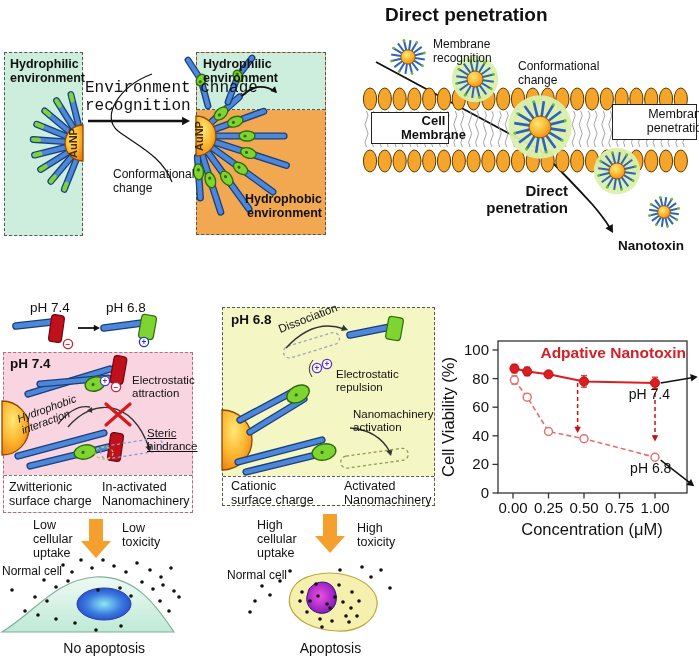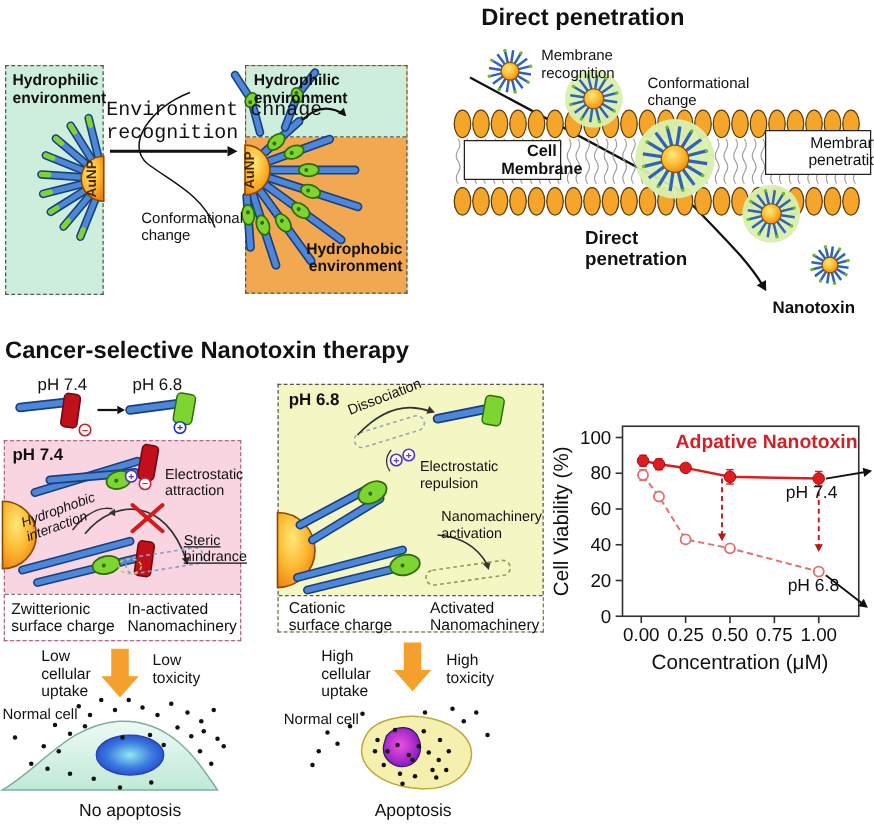--- a/index.html
+++ b/index.html
@@ -610,42 +610,41 @@
       <line x1="212" y1="164.11" x2="218" y2="164.11" stroke="#e57070" stroke-width="1.2"></line>
       <circle cx="215" cy="161.25" r="4" fill="#fff" stroke="#e57070" stroke-width="1.5"></circle>
       <text x="210.74" y="176.98" text-anchor="middle" font-size="14" fill="#111" font-family="Liberation Sans,sans-serif">pH 6.8</text>
       <line x1="220.68" y1="86.89" x2="254.76" y2="81.17" stroke="#111" stroke-width="1.5"></line>
       <polygon points="257.71861672564575,80.67342465755007 251.38830978679468,85.56496981832842 250.13818323912616,78.11666339445718" fill="#111"></polygon>
       <line x1="220.68" y1="164.11" x2="251.92" y2="188.42" stroke="#111" stroke-width="1.5"></line>
       <polygon points="254.2876076854309,190.26239893831067 246.40251608430236,188.9113510332341 251.04074844762343,182.95090763421516" fill="#111"></polygon>
     </svg>
 
   <div class="lbl sec-title" style="left:385px;top:4px;">Direct penetration</div>
-  <div class="lbl sec-title" style="left:4px;top:270px;">Cancer-selective Nanotoxin therapy</div>
 
   <div class="lbl b" style="left:10px;top:57px;font-size:12.5px;">Hydrophilic
 environment</div>
   <div class="lbl" style="left:85px;top:79px;font-size:16px;font-family:Liberation Mono, monospace;">Environment chnage
 recognition</div>
   <div class="lbl" style="left:113px;top:168px;font-size:12px;">Conformational
 change</div>
   <div class="lbl b" style="left:203px;top:57px;font-size:12.5px;">Hydrophilic
 environment</div>
   <div class="lbl b" style="left:237px;top:192px;font-size:12.5px;text-align:right;width:85px;">Hydrophobic
 environment</div>
 
   <div class="lbl" style="left:433px;top:38px;font-size:12px;">Membrane
 recognition</div>
   <div class="lbl" style="left:518px;top:60px;font-size:12px;">Conformational
 change</div>
   <div class="wbox b" style="left:371px;top:112px;width:78px;height:32px;font-size:13px;">Cell
 Membrane</div>
   <div class="wbox" style="left:612px;top:104px;width:85px;height:36px;font-size:12.5px;">Membrane
 penetration</div>
-  <div class="lbl b" style="left:468px;top:183px;width:100px;text-align:left;font-size:15px;">Direct
+  <div class="lbl b" style="left:468px;top:183px;width:100px;text-align:right;font-size:15px;">Direct
 penetration</div>
   <div class="lbl b" style="left:618px;top:238px;font-size:13.5px;">Nanotoxin</div>
 
   <div class="lbl" style="left:30px;top:300px;font-size:13.5px;">pH 7.4</div>
   <div class="lbl" style="left:106px;top:300px;font-size:13.5px;">pH 6.8</div>
 
   <div class="lbl b" style="left:10px;top:356px;font-size:13.5px;">pH 7.4</div>
   <div class="lbl" style="left:132px;top:374px;font-size:11.5px;">Electrostatic
 attraction</div>
   <div class="lbl" style="left:18px;top:402px;font-size:11px;font-style:italic;transform:rotate(-20deg);">Hydrophobic

